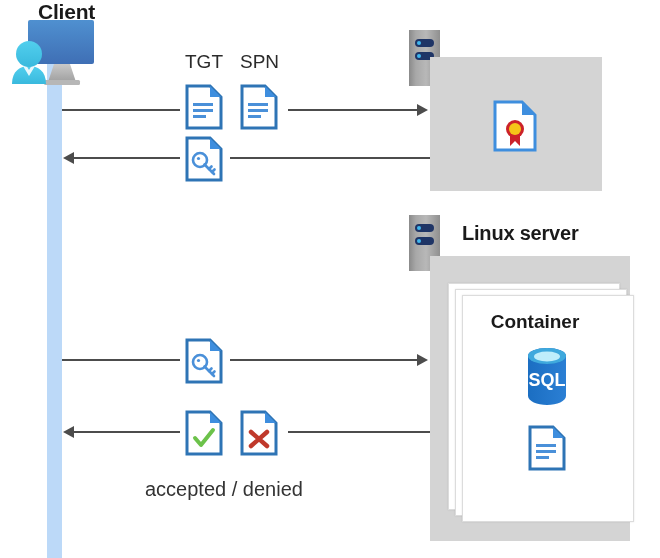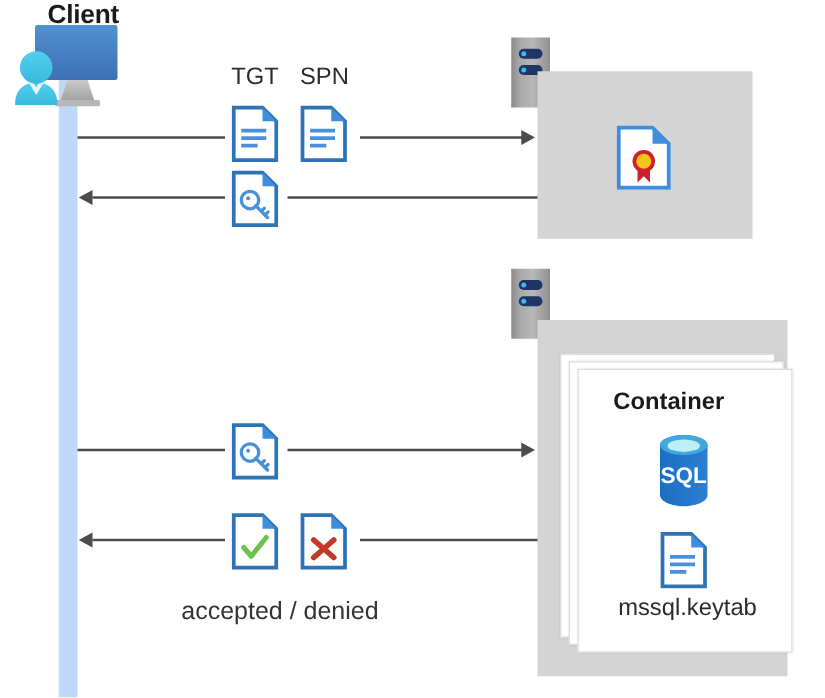--- a/index.html
+++ b/index.html
@@ -193,20 +193,21 @@
 
       <circle cx="22" cy="29" r="9" fill="#cc2229"></circle>
       <circle cx="22" cy="29" r="6" fill="#f5c518"></circle>
     </svg>
   </div>
 
   <div class="abs rack rack-linux">
     <span class="bar b1"></span>
       <span class="bar b2"></span>
   </div>
+  <div class="abs title title-linux">Linux server</div>
   <div class="abs panel-gray panel-linux"></div>
 
   <div class="abs card card-back2"></div>
   <div class="abs card card-back1"></div>
   <div class="abs card card-front"></div>
 
   <div class="abs title-container" style="left:462px; top:311px; width:146px;">Container</div>
 
   <div class="abs" style="left:518px; top:345px; width:58px; height:62px;">
     <svg width="58" height="62" viewBox="0 0 58 62" xmlns="http://www.w3.org/2000/svg">
@@ -226,21 +227,20 @@
 
   <div class="abs" style="left:528px; top:425px; width:38px; height:46px;">
     <svg width="38" height="46" viewBox="0 0 38 46" xmlns="http://www.w3.org/2000/svg">
       <path d="M2 2 H25 L36 13 V44 H2 Z" fill="#ffffff" stroke="#2e74b5" stroke-width="3"></path>
       <path d="M25 2 L36 13 H25 Z" fill="#3e8ede"></path>
       <rect x="8" y="19" width="20" height="3" fill="#4a90d9"></rect>
       <rect x="8" y="25" width="20" height="3" fill="#4a90d9"></rect>
       <rect x="8" y="31" width="13" height="3" fill="#4a90d9"></rect>
     </svg>
   </div>
-  <div class="abs lbl lbl-keytab">mssql.keytab</div>
 
   <div class="abs aline" style="left:62px; top:109px; width:118px;"></div>
   <div class="abs aline" style="left:288px; top:109px; width:130px;"></div>
   <div class="abs ahead-r" style="left:417px; top:104px;"></div>
 
   <div class="abs lbl lbl-tgt">TGT</div>
   <div class="abs" style="left:185px; top:84px; width:38px; height:46px;">
     <svg width="38" height="46" viewBox="0 0 38 46" xmlns="http://www.w3.org/2000/svg">
       <path d="M2 2 H25 L36 13 V44 H2 Z" fill="#ffffff" stroke="#2e74b5" stroke-width="3"></path>
       <path d="M25 2 L36 13 H25 Z" fill="#3e8ede"></path>

